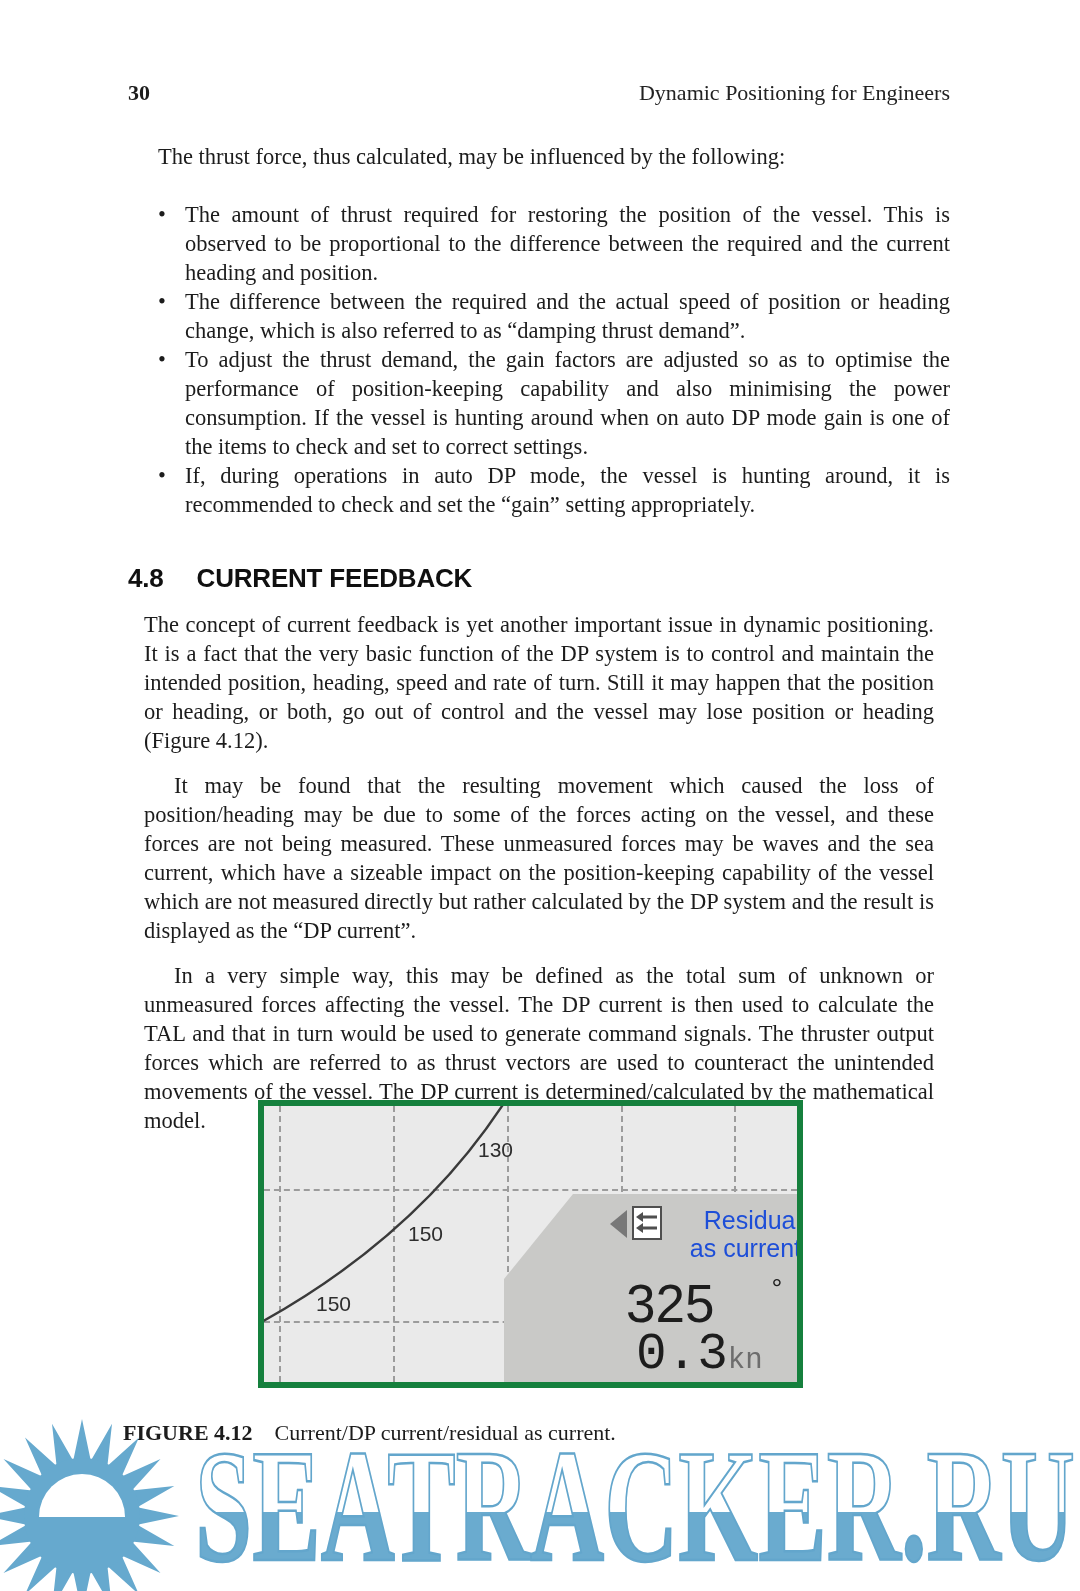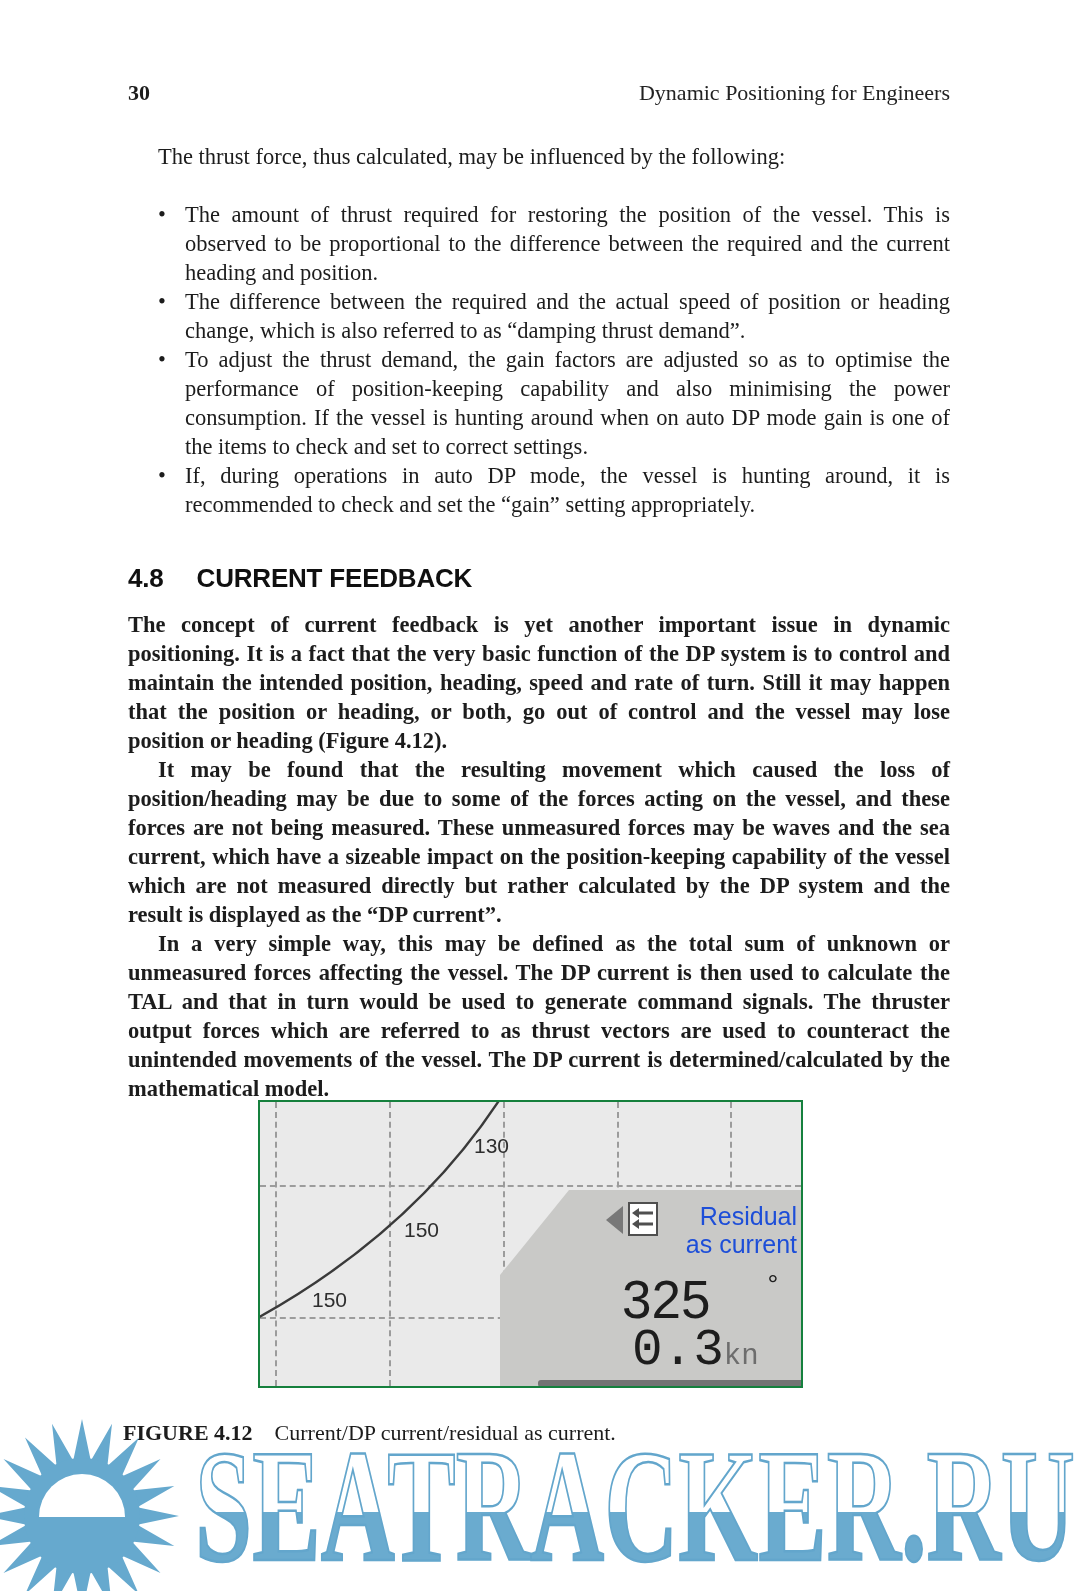--- a/index.html
+++ b/index.html
@@ -28,26 +28,26 @@
   .bullets{margin:29px 0 0 0;padding:0;list-style:none;}
   .bullets li{display:flex;}
   .bullets .dot{flex:0 0 57px;box-sizing:border-box;padding-left:30px;text-align:left;}
   .bullets .btext{flex:1;text-align:justify;}
   .sechead{
     margin:45px 0 17px 0;
     font-family:"Liberation Sans", sans-serif;
     font-weight:bold;font-size:26px;color:#101010;letter-spacing:-0.2px;
   }
   .sechead .num{margin-right:26px;}
-  .para{margin:0;text-indent:30px;font-weight:bold;}
+  .para{margin:16px;text-indent:30px;}
   .para.noindent{text-indent:0;}
   
   .figure{
     position:absolute;left:258px;top:1100px;width:545px;height:288px;
-    background:#eaeaea;border:2px solid #15803d;box-sizing:border-box;
+    background:#eaeaea;border:6px solid #15803d;box-sizing:border-box;
     overflow:hidden;
     font-family:"Liberation Sans", sans-serif;
   }
   .vline{position:absolute;top:0;bottom:0;width:0;border-left:2px dashed #9c9c9c;}
   .hline{position:absolute;left:0;right:0;height:0;border-top:2px dashed #9c9c9c;}
   .curve-svg{position:absolute;left:0;top:0;}
   .curve-label{position:absolute;font-size:21px;color:#2e2e2e;}
   .panel{
     position:absolute;left:240px;top:88px;width:305px;height:200px;
     background:#c9c9c7;

